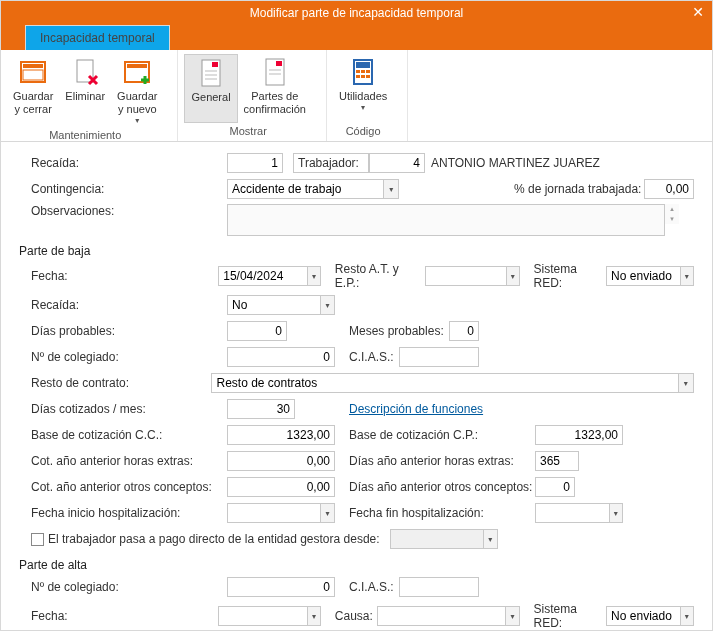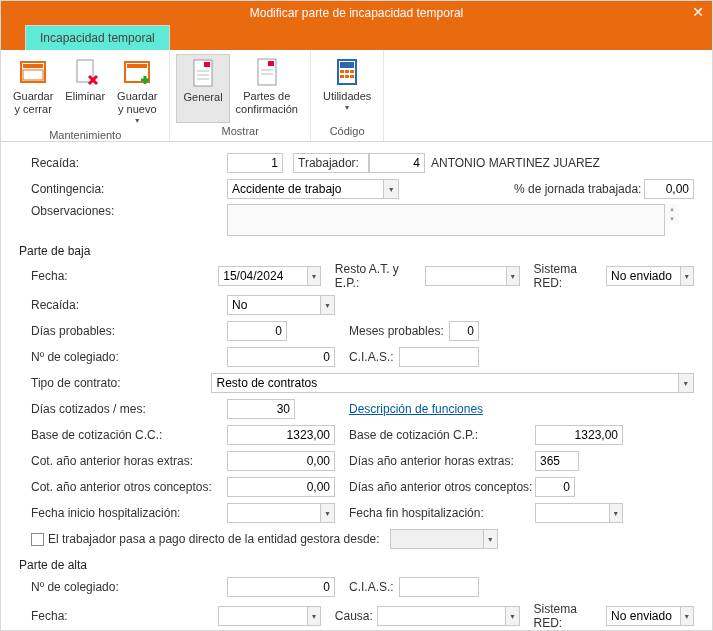--- a/index.html
+++ b/index.html
@@ -1,23 +1,23 @@
 <!DOCTYPE html>
 <html><head>
 <meta charset="utf-8">
 <style>
   * { box-sizing: border-box; font-family: "Segoe UI", Tahoma, sans-serif; font-size: 12px; }
   body { margin: 0; background: #fff; }
   .window { width: 713px; height: 631px; border: 1px solid #d8d8d8; background: #fff; }
   .titlebar { height: 24px; background: #ea6b0f; color: #fff; display: flex; align-items: center; justify-content: center; position: relative; }
   .titlebar .close { position: absolute; right: 8px; top: 3px; font-size: 14px; cursor: pointer; }
   .tabs { background: #ea6b0f; padding-left: 24px; }
-  .tab { display: inline-block; background: #5eead4; padding: 5px 14px; border: 1px solid #d8d8d8; border-bottom: none; color: #444; }
+  .tab { display: inline-block; background: #0ea5e9; padding: 5px 14px; border: 1px solid #d8d8d8; border-bottom: none; color: #444; }
   .ribbon { display: flex; border-bottom: 1px solid #d8d8d8; height: 92px; }
-  .ribbon-group { border-right: 1px solid #e6e6e6; padding: 4px 6px 2px 6px; display: flex; flex-direction: column; }
+  .ribbon-group { border-right: 1px solid #e6e6e6; padding: 4px 14px 2px 6px; display: flex; flex-direction: column; }
   .ribbon-group .items { display: flex; flex: 1; }
   .ribbon-group .caption { text-align: center; color: #555; font-size: 11px; padding: 2px 0; }
   .ribbon-btn { display: flex; flex-direction: column; align-items: center; justify-content: flex-start; padding: 2px 6px; min-width: 48px; cursor: pointer; }
   .ribbon-btn.active { background: #e6e6e6; border: 1px solid #ccc; }
   .ribbon-btn svg { width: 32px; height: 32px; }
   .ribbon-btn .lbl { text-align: center; font-size: 11px; line-height: 13px; margin-top: 2px; color: #333; }
   .ribbon-btn .drop { font-size: 8px; color: #555; }
   .form { padding: 10px 18px; color: #333; }
   .row { display: flex; align-items: center; margin-bottom: 4px; min-height: 22px; }
   .lbl { color: #333; }
@@ -195,21 +195,21 @@
 
     <div class="row">
       <div class="lbl w-indent">Nº de colegiado:</div>
       <input class="txt" style="width: 108px; text-align: right;" value="0">
       <div style="width:14px"></div>
       <span class="lbl" style="width:50px">C.I.A.S.:</span>
       <input class="txt" style="width: 80px;" value="">
     </div>
 
     <div class="row">
-      <div class="lbl w-indent">Tipo de contrato:</div>
+      <div class="lbl w-indent">Resto de contrato:</div>
       <div class="combo" style="width:524px">
         <input class="txt" value="Resto de contratos" style="">
         <div class="btn">▾</div>
       </div>
     </div>
 
     <div class="row">
       <div class="lbl w-indent">Días cotizados / mes:</div>
       <input class="txt" style="width: 68px; text-align: right;" value="30">
       <div style="width:54px"></div>

